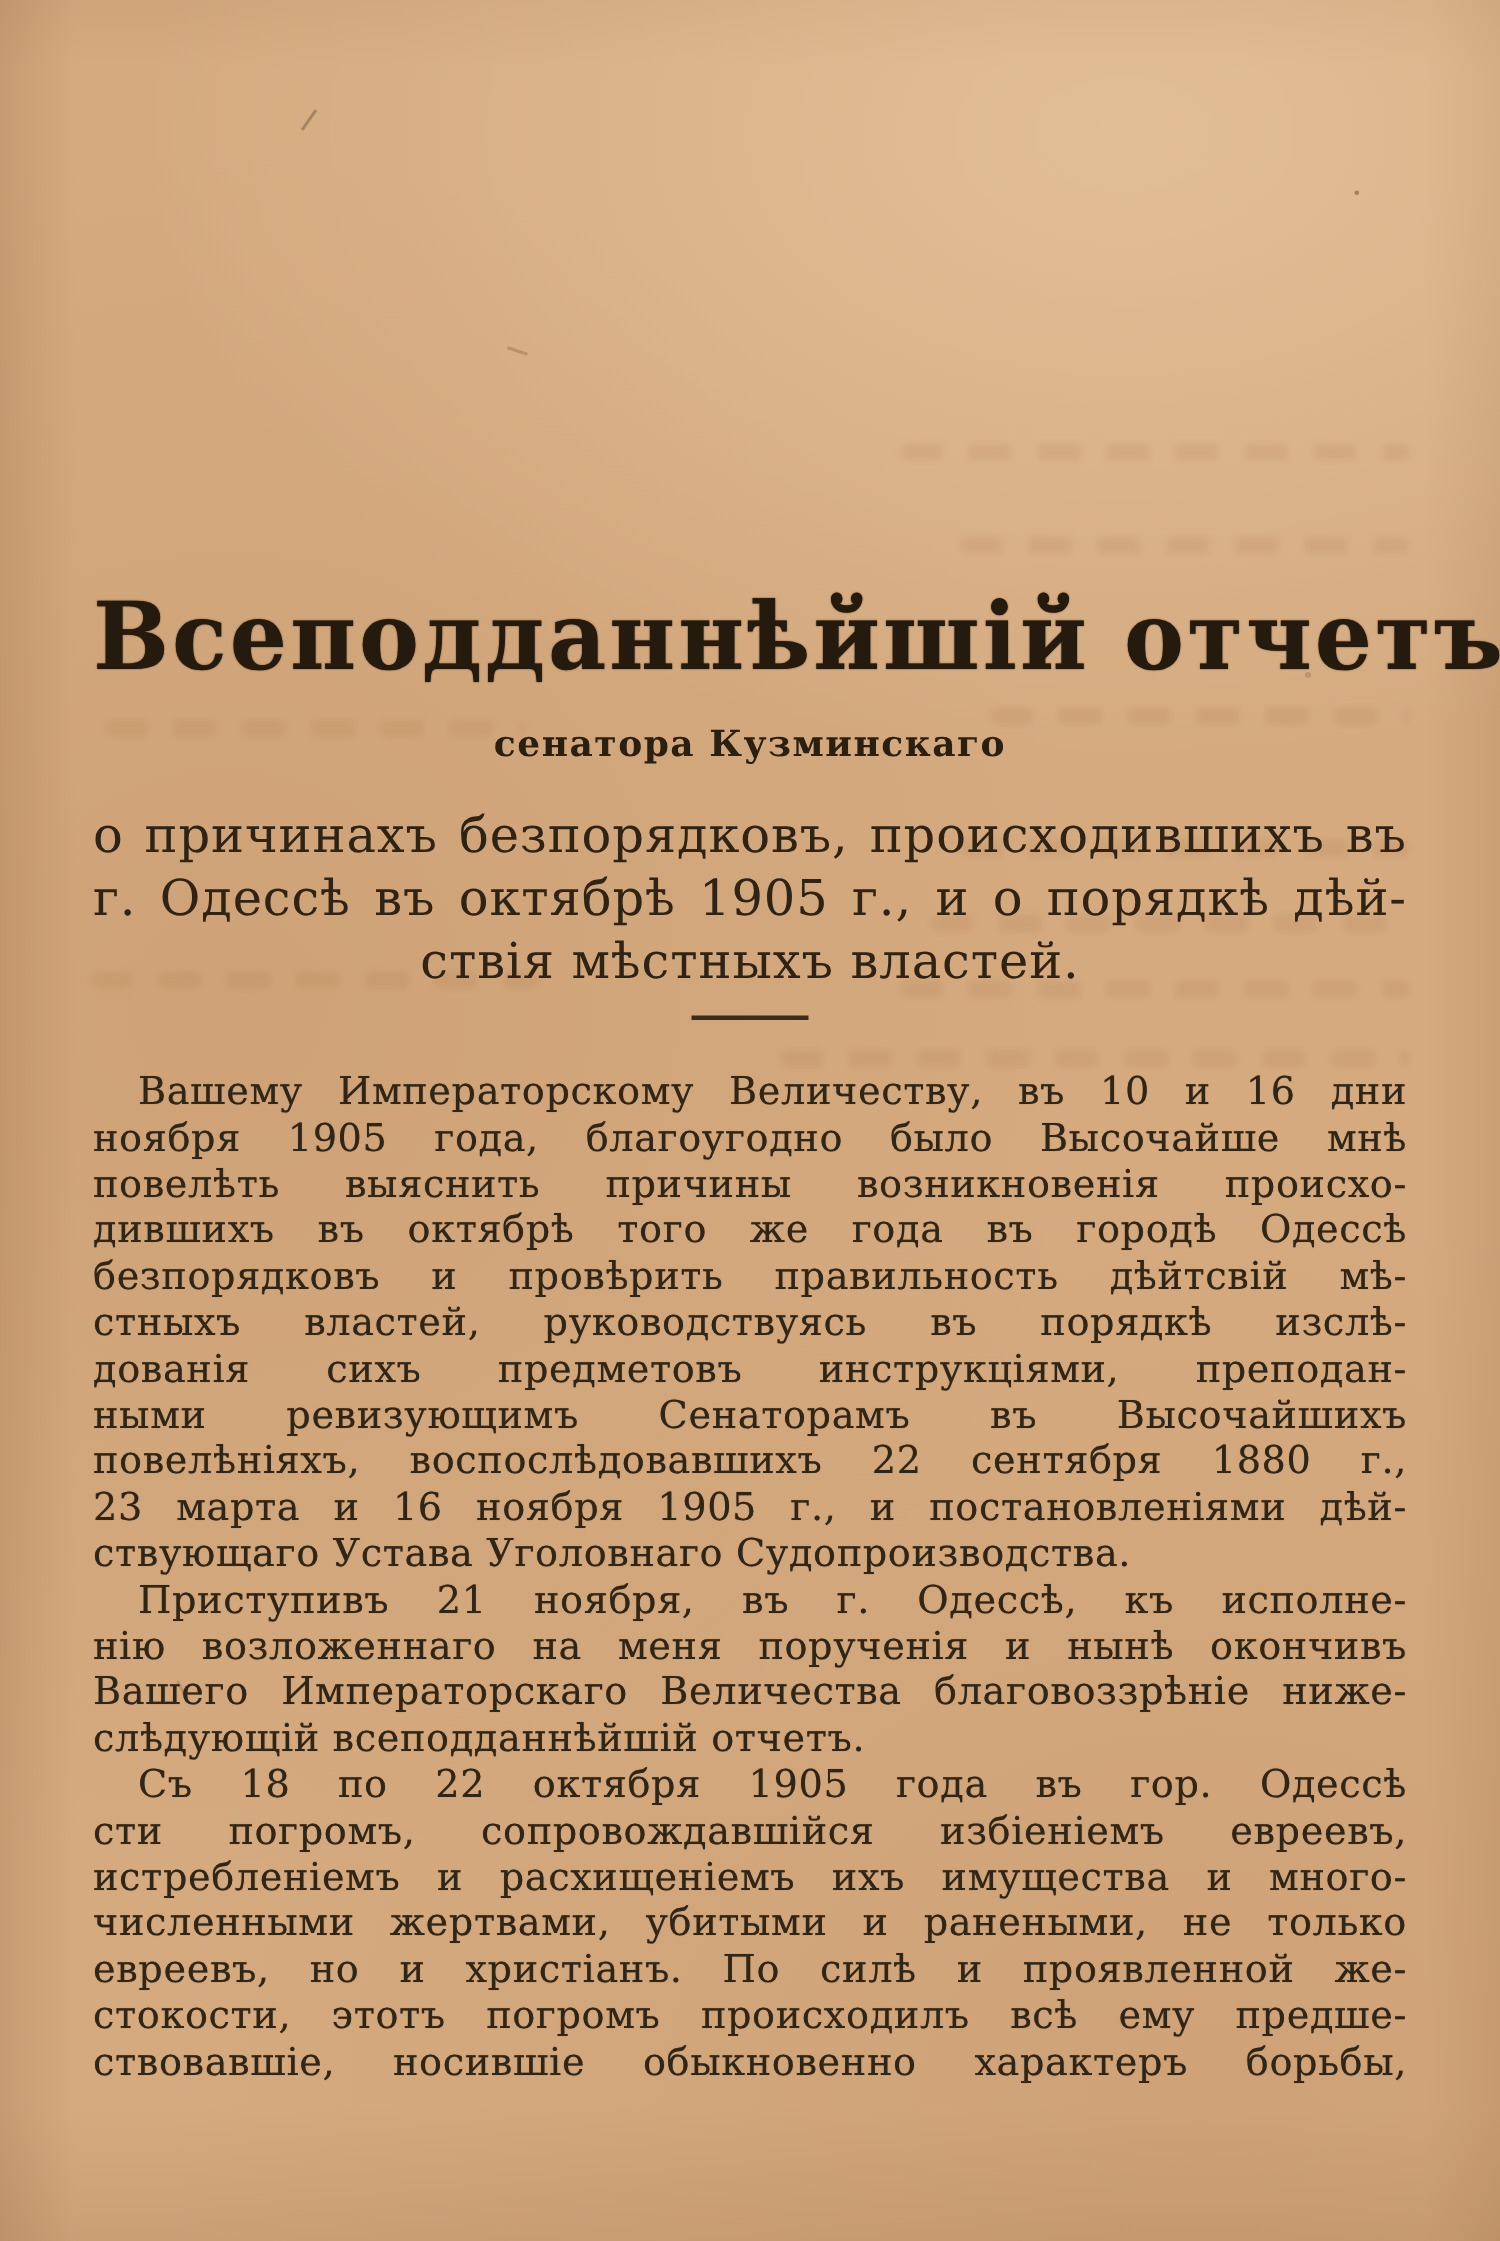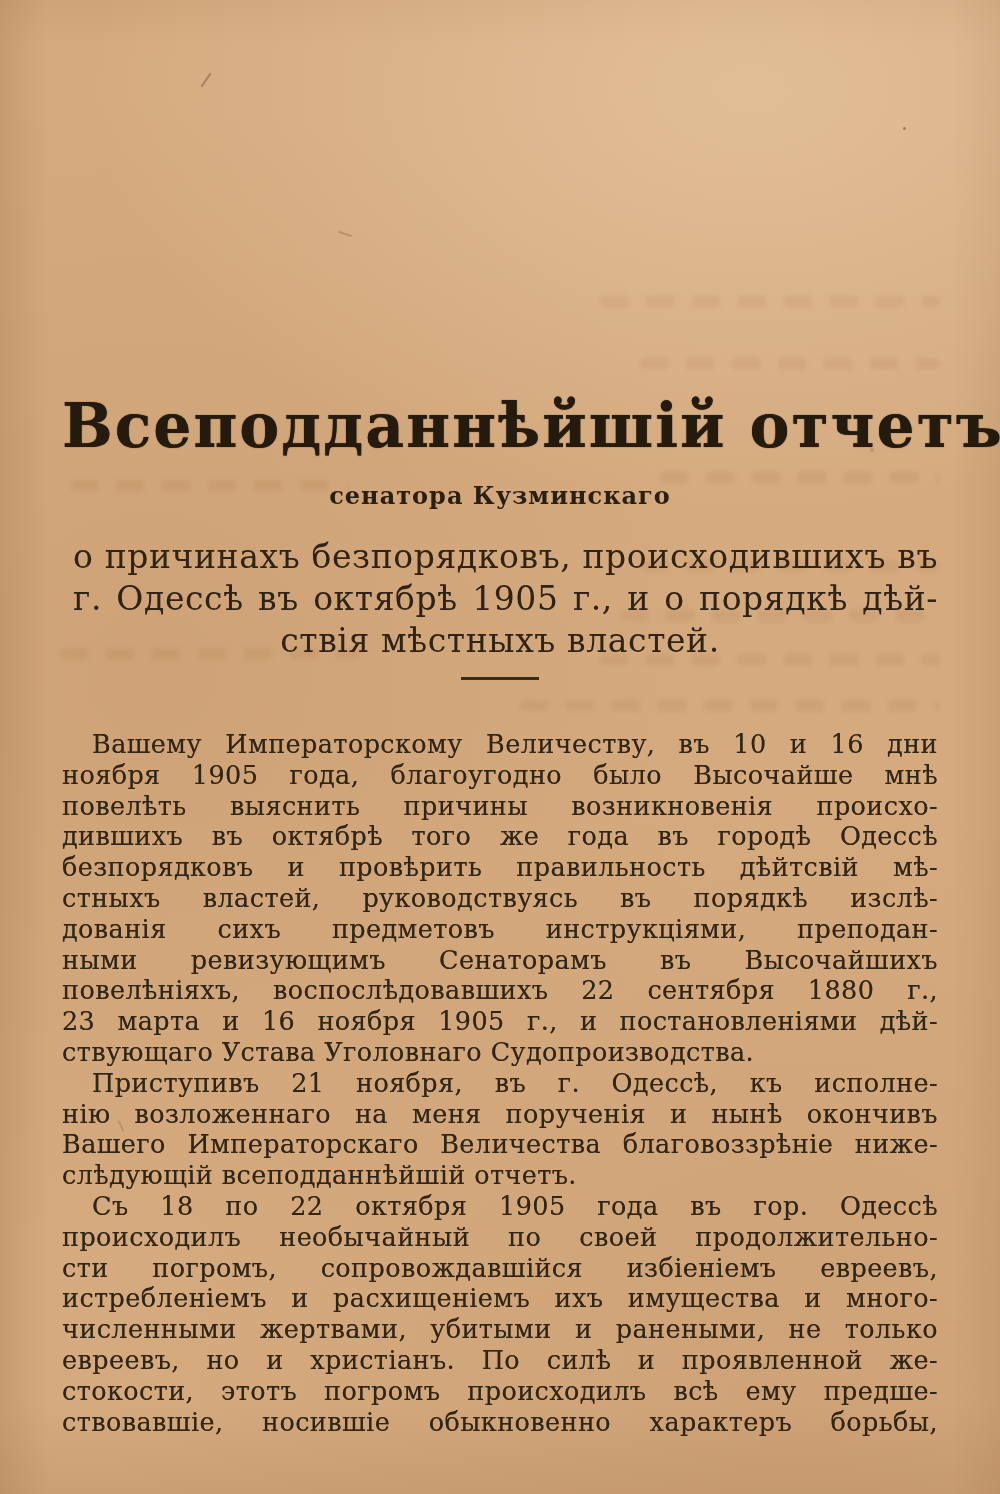--- a/index.html
+++ b/index.html
@@ -70,32 +70,32 @@
     letter-spacing: 1px;
     color: #2a2012;
   }
   .heading {
     margin-top: 20px;
     font-size: 33px;
     line-height: 42px;
     letter-spacing: 0.6px;
     color: #2e2315;
   }
-  .h-line.just { text-align: justify; text-align-last: justify; margin-left: 11px; }
+  .h-line.just { text-align: justify; text-align-last: justify; }
   .h-line.center { text-align: left; text-align-last: center; }
   .rule {
     display: block;
     width: 78px;
     height: 0;
     border: none;
     border-top: 3px solid #3a2d1b;
     margin: 15px auto 0 auto;
   }
   .body-text {
-    margin-top: 49px;
+    margin-top: 33px;
     font-size: 25.5px;
     line-height: 30.8px;
     letter-spacing: 0.4px;
     color: #30261708;
     color: #302617;
     text-shadow: 0 0 0.5px rgba(48,38,23,0.6);
   }
   .b-line { text-align: justify; text-align-last: justify; }
   .b-line.end { text-align-last: left; }
   .b-line.indent { text-indent: 30px; }
@@ -147,21 +147,20 @@
         <div class="b-line">дованія сихъ предметовъ инструкціями, преподан-</div>
         <div class="b-line">ными ревизующимъ Сенаторамъ въ Высочайшихъ</div>
         <div class="b-line">повелѣніяхъ, воспослѣдовавшихъ 22 сентября 1880 г.,</div>
         <div class="b-line">23 марта и 16 ноября 1905 г., и постановленіями дѣй-</div>
         <div class="b-line end">ствующаго Устава Уголовнаго Судопроизводства.</div>
         <div class="b-line indent">Приступивъ 21 ноября, въ г. Одессѣ, къ исполне-</div>
         <div class="b-line">нію возложеннаго на меня порученія и нынѣ окончивъ</div>
         <div class="b-line">Вашего Императорскаго Величества благовоззрѣніе ниже-</div>
         <div class="b-line end">слѣдующій всеподданнѣйшій отчетъ.</div>
         <div class="b-line indent">Съ 18 по 22 октября 1905 года въ гор. Одессѣ</div>
-        <div class="b-line">происходилъ необычайный по своей продолжительно-</div>
         <div class="b-line">сти погромъ, сопровождавшійся избіеніемъ евреевъ,</div>
         <div class="b-line">истребленіемъ и расхищеніемъ ихъ имущества и много-</div>
         <div class="b-line">численными жертвами, убитыми и ранеными, не только</div>
         <div class="b-line">евреевъ, но и христіанъ. По силѣ и проявленной же-</div>
         <div class="b-line">стокости, этотъ погромъ происходилъ всѣ ему предше-</div>
         <div class="b-line">ствовавшіе, носившіе обыкновенно характеръ борьбы,</div>
       </section>
 
   </main>
 </div>

